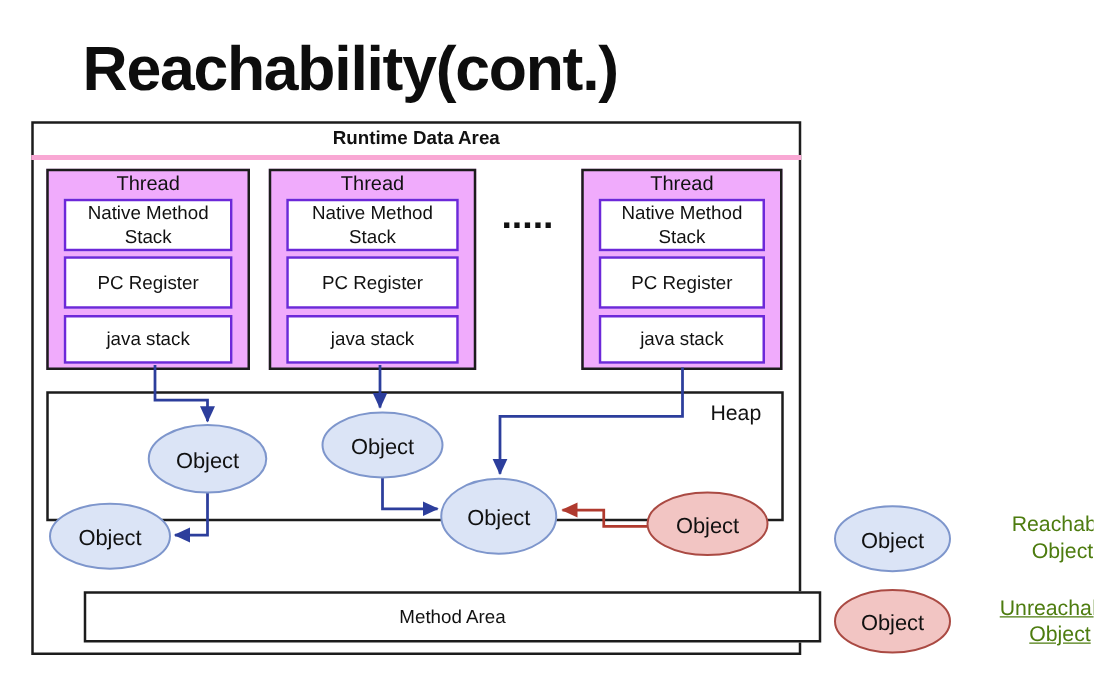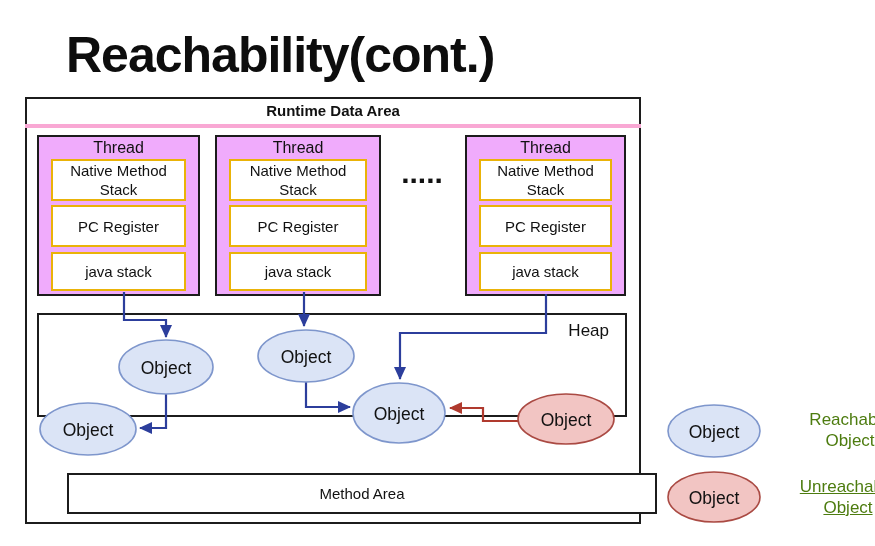--- a/index.html
+++ b/index.html
@@ -22,21 +22,21 @@
     border-bottom:4px solid #f9a8d4;display:flex;align-items:center;justify-content:center;
     font-size:15px;font-weight:bold;
   }
   .thread{background:#f0abfc;}
   .thread-label{
     position:absolute;left:0;top:2px;width:100%;text-align:center;
     font-size:16px;color:#111;
   }
   .inner-box{
     position:absolute;left:12px;right:12px;box-sizing:border-box;
-    border:2px solid #eab308;background:#fff;display:flex;align-items:center;
+    border:2px solid #6d28d9;background:#fff;display:flex;align-items:center;
     justify-content:center;text-align:center;font-size:15px;line-height:19px;
   }
   .dots{
     position:absolute;left:396px;top:156px;width:52px;height:34px;line-height:34px;
     text-align:center;font-size:30px;font-weight:bold;letter-spacing:0px;color:#111;
   }
   .heap-label{
     position:absolute;right:16px;top:6px;font-size:17px;color:#111;
   }
   .method-area{

